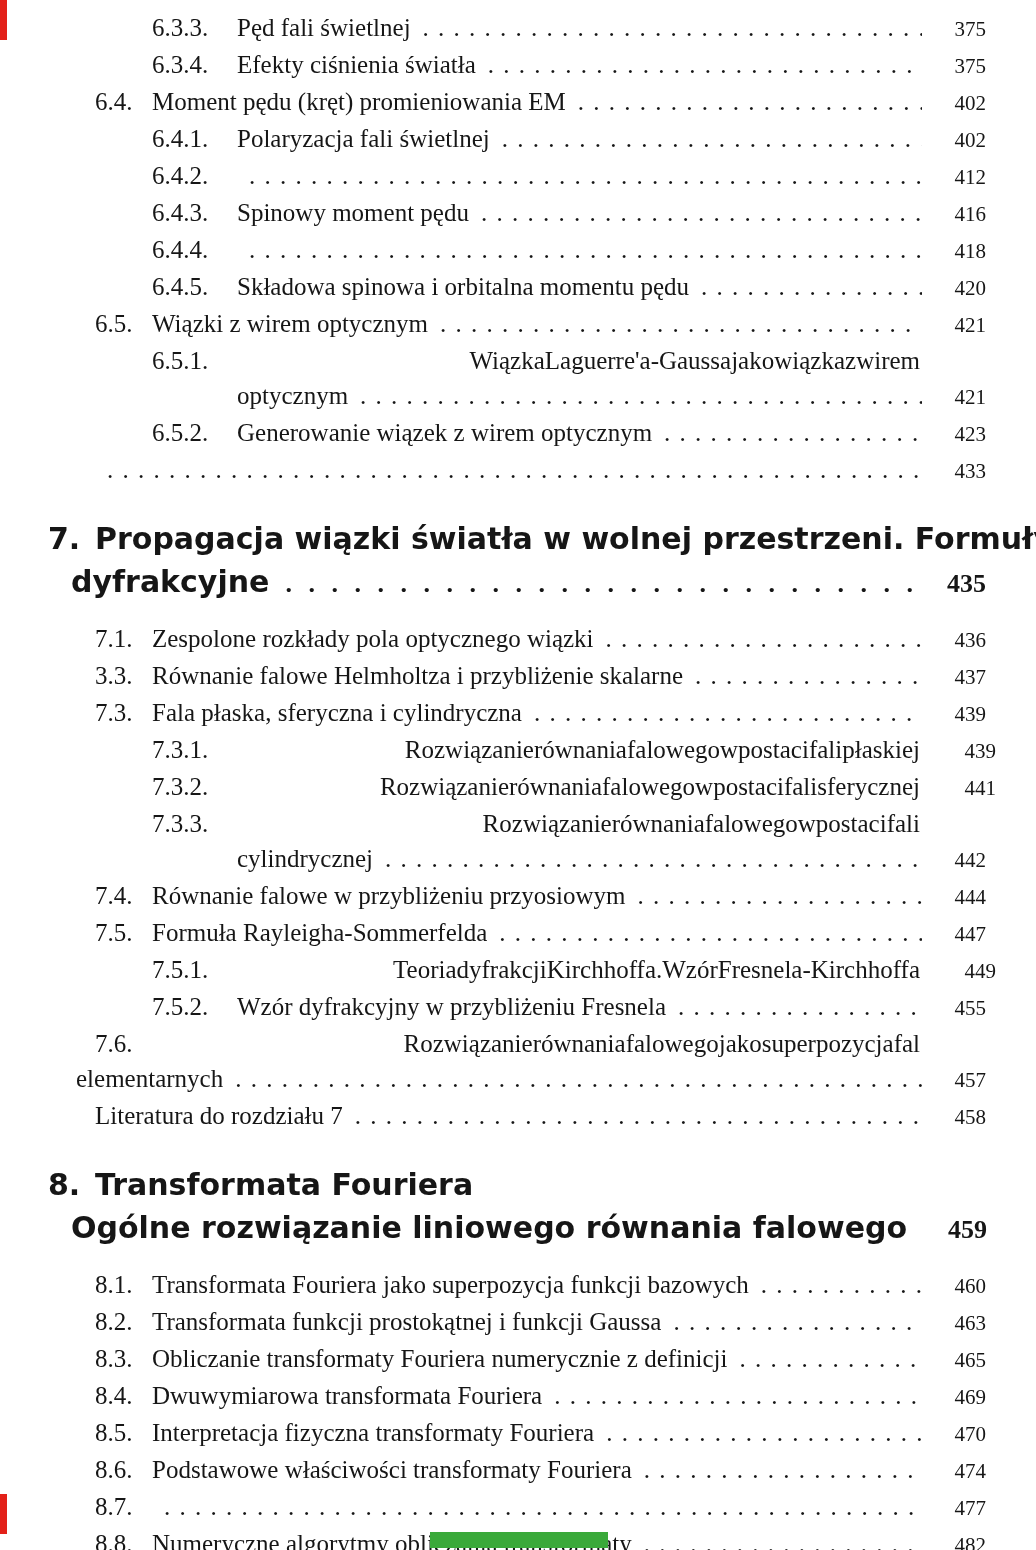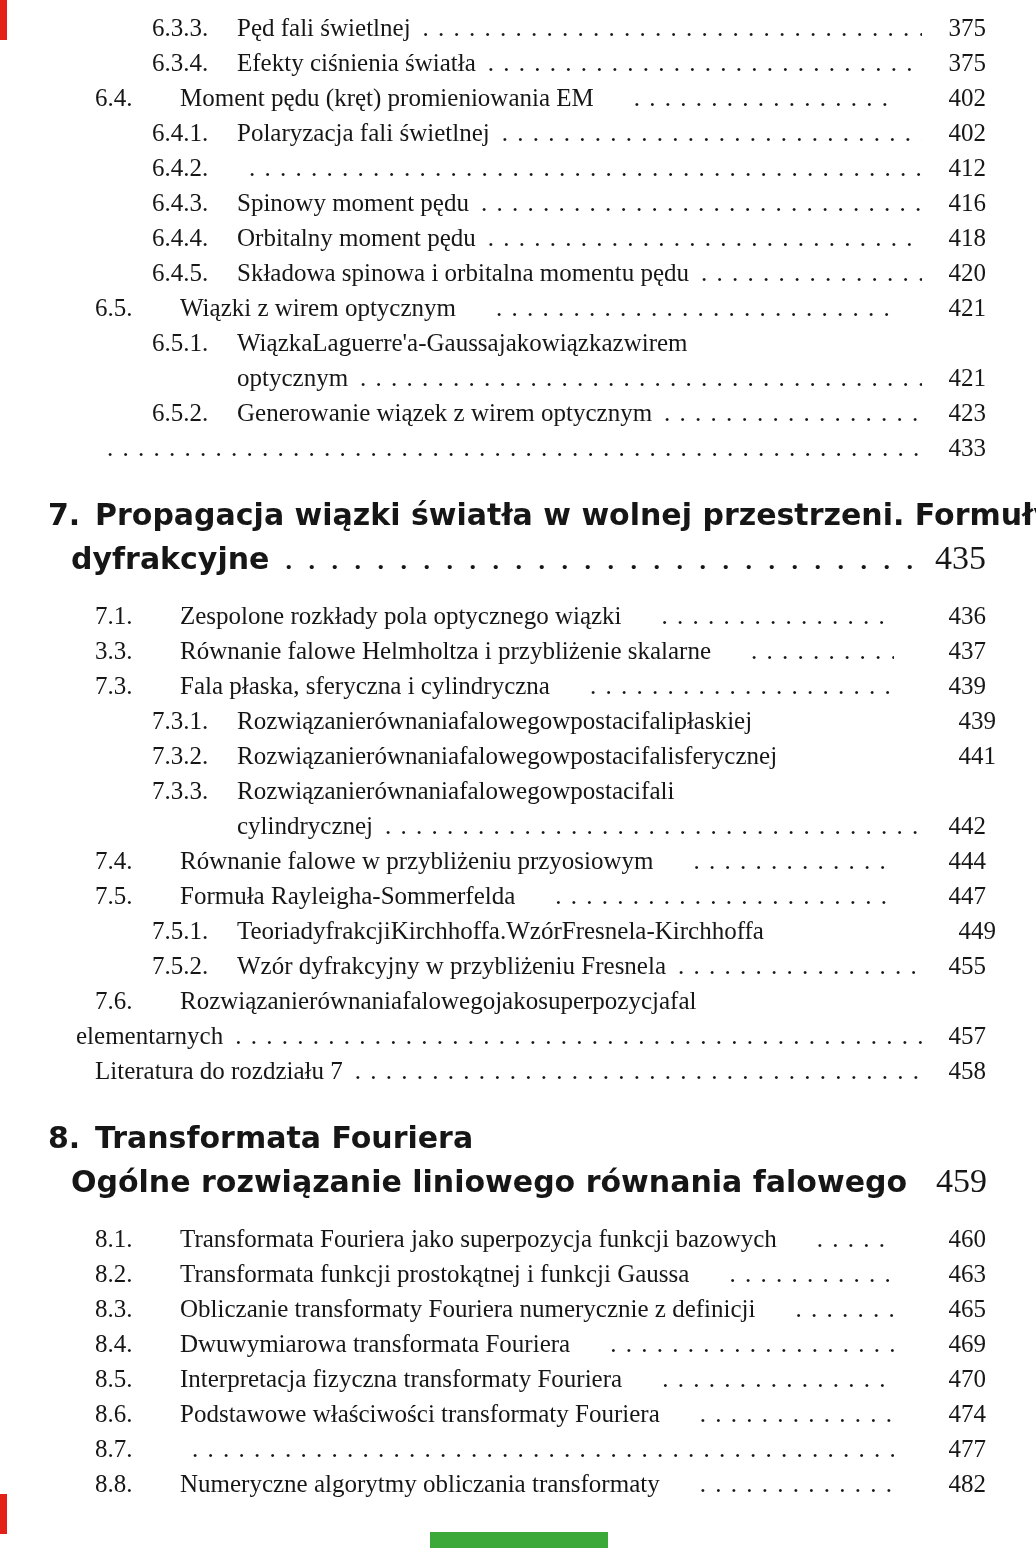--- a/index.html
+++ b/index.html
@@ -16,53 +16,53 @@
   }
   .row{
     display:flex;
     align-items:baseline;
     font-size:25px;
     line-height:35px;
     padding-right:50px;
     white-space:nowrap;
   }
   .lvl0{padding-left:95px;}
-  .lvl1{padding-left:95px;gap:28px;}
+  .lvl1{padding-left:95px;}
   .lvl2{padding-left:152px;}
   .cont1{padding-left:76px;}
   .cont2{padding-left:237px;}
   .num{flex:none;}
   .lvl1 > .num{width:57px;}
   .lvl2 > .num{width:85px;}
   .title{flex:none;}
   .justify{
     flex:none;
     display:flex;
-    justify-content:flex-start;
+    justify-content:flex-end;
   }
   .jw1{width:768px;}
   .jw2{width:683px;}
   .leader{
     flex:1 1 auto;
     overflow:hidden;
     white-space:nowrap;
     margin-left:12px;
     margin-right:6px;
     letter-spacing:1.5px;
   }
   .leader::before{
     content:". . . . . . . . . . . . . . . . . . . . . . . . . . . . . . . . . . . . . . . . . . . . . . . . . . . . . . . . . . . . . . . . . . . .";
   }
   .leader.none::before{content:"";}
   .page{
     flex:none;
     width:58px;
     text-align:right;
     font-family:"Liberation Serif", serif;
-    font-size:25px;
+    font-size:21px;
   }
   
   .chapter{
     font-family:"DejaVu Sans", sans-serif;
     font-weight:700;
     margin-top:28px;
     margin-bottom:16px;
   }
   .chapter .row{
     font-size:30px;
@@ -73,22 +73,22 @@
   .cnum{flex:none;width:47px;}
   .ctitle{flex:none;}
   .chapter .leader{
     font-family:"Liberation Serif", serif;
     font-size:26px;
     font-weight:700;
     letter-spacing:5px;
     margin-left:16px;
   }
   .chapter .page{
-    font-weight:400;
-    font-size:34px;
+    font-weight:700;
+    font-size:26px;
   }
   
   .edge-mark{position:absolute;}
   #mark-top-left{left:0;top:0;width:7px;height:40px;}
   #mark-bottom-left{left:0;top:1494px;width:7px;height:40px;}
   #mark-bottom-center{left:430px;top:1532px;width:178px;height:16px;}
 </style>
 </head>
 <body>
 
@@ -123,21 +123,20 @@
       <span class="page">412</span>
     </div>
     <div class="row lvl2">
       <span class="num">6.4.3.</span>
       <span class="title">Spinowy moment pędu</span>
       <span class="leader"></span>
       <span class="page">416</span>
     </div>
     <div class="row lvl2">
       <span class="num">6.4.4.</span>
-      <span class="title">Orbitalny moment pędu</span>
       <span class="leader"></span>
       <span class="page">418</span>
     </div>
     <div class="row lvl2">
       <span class="num">6.4.5.</span>
       <span class="title">Składowa spinowa i orbitalna momentu pędu</span>
       <span class="leader"></span>
       <span class="page">420</span>
     </div>
     <div class="row lvl1">

